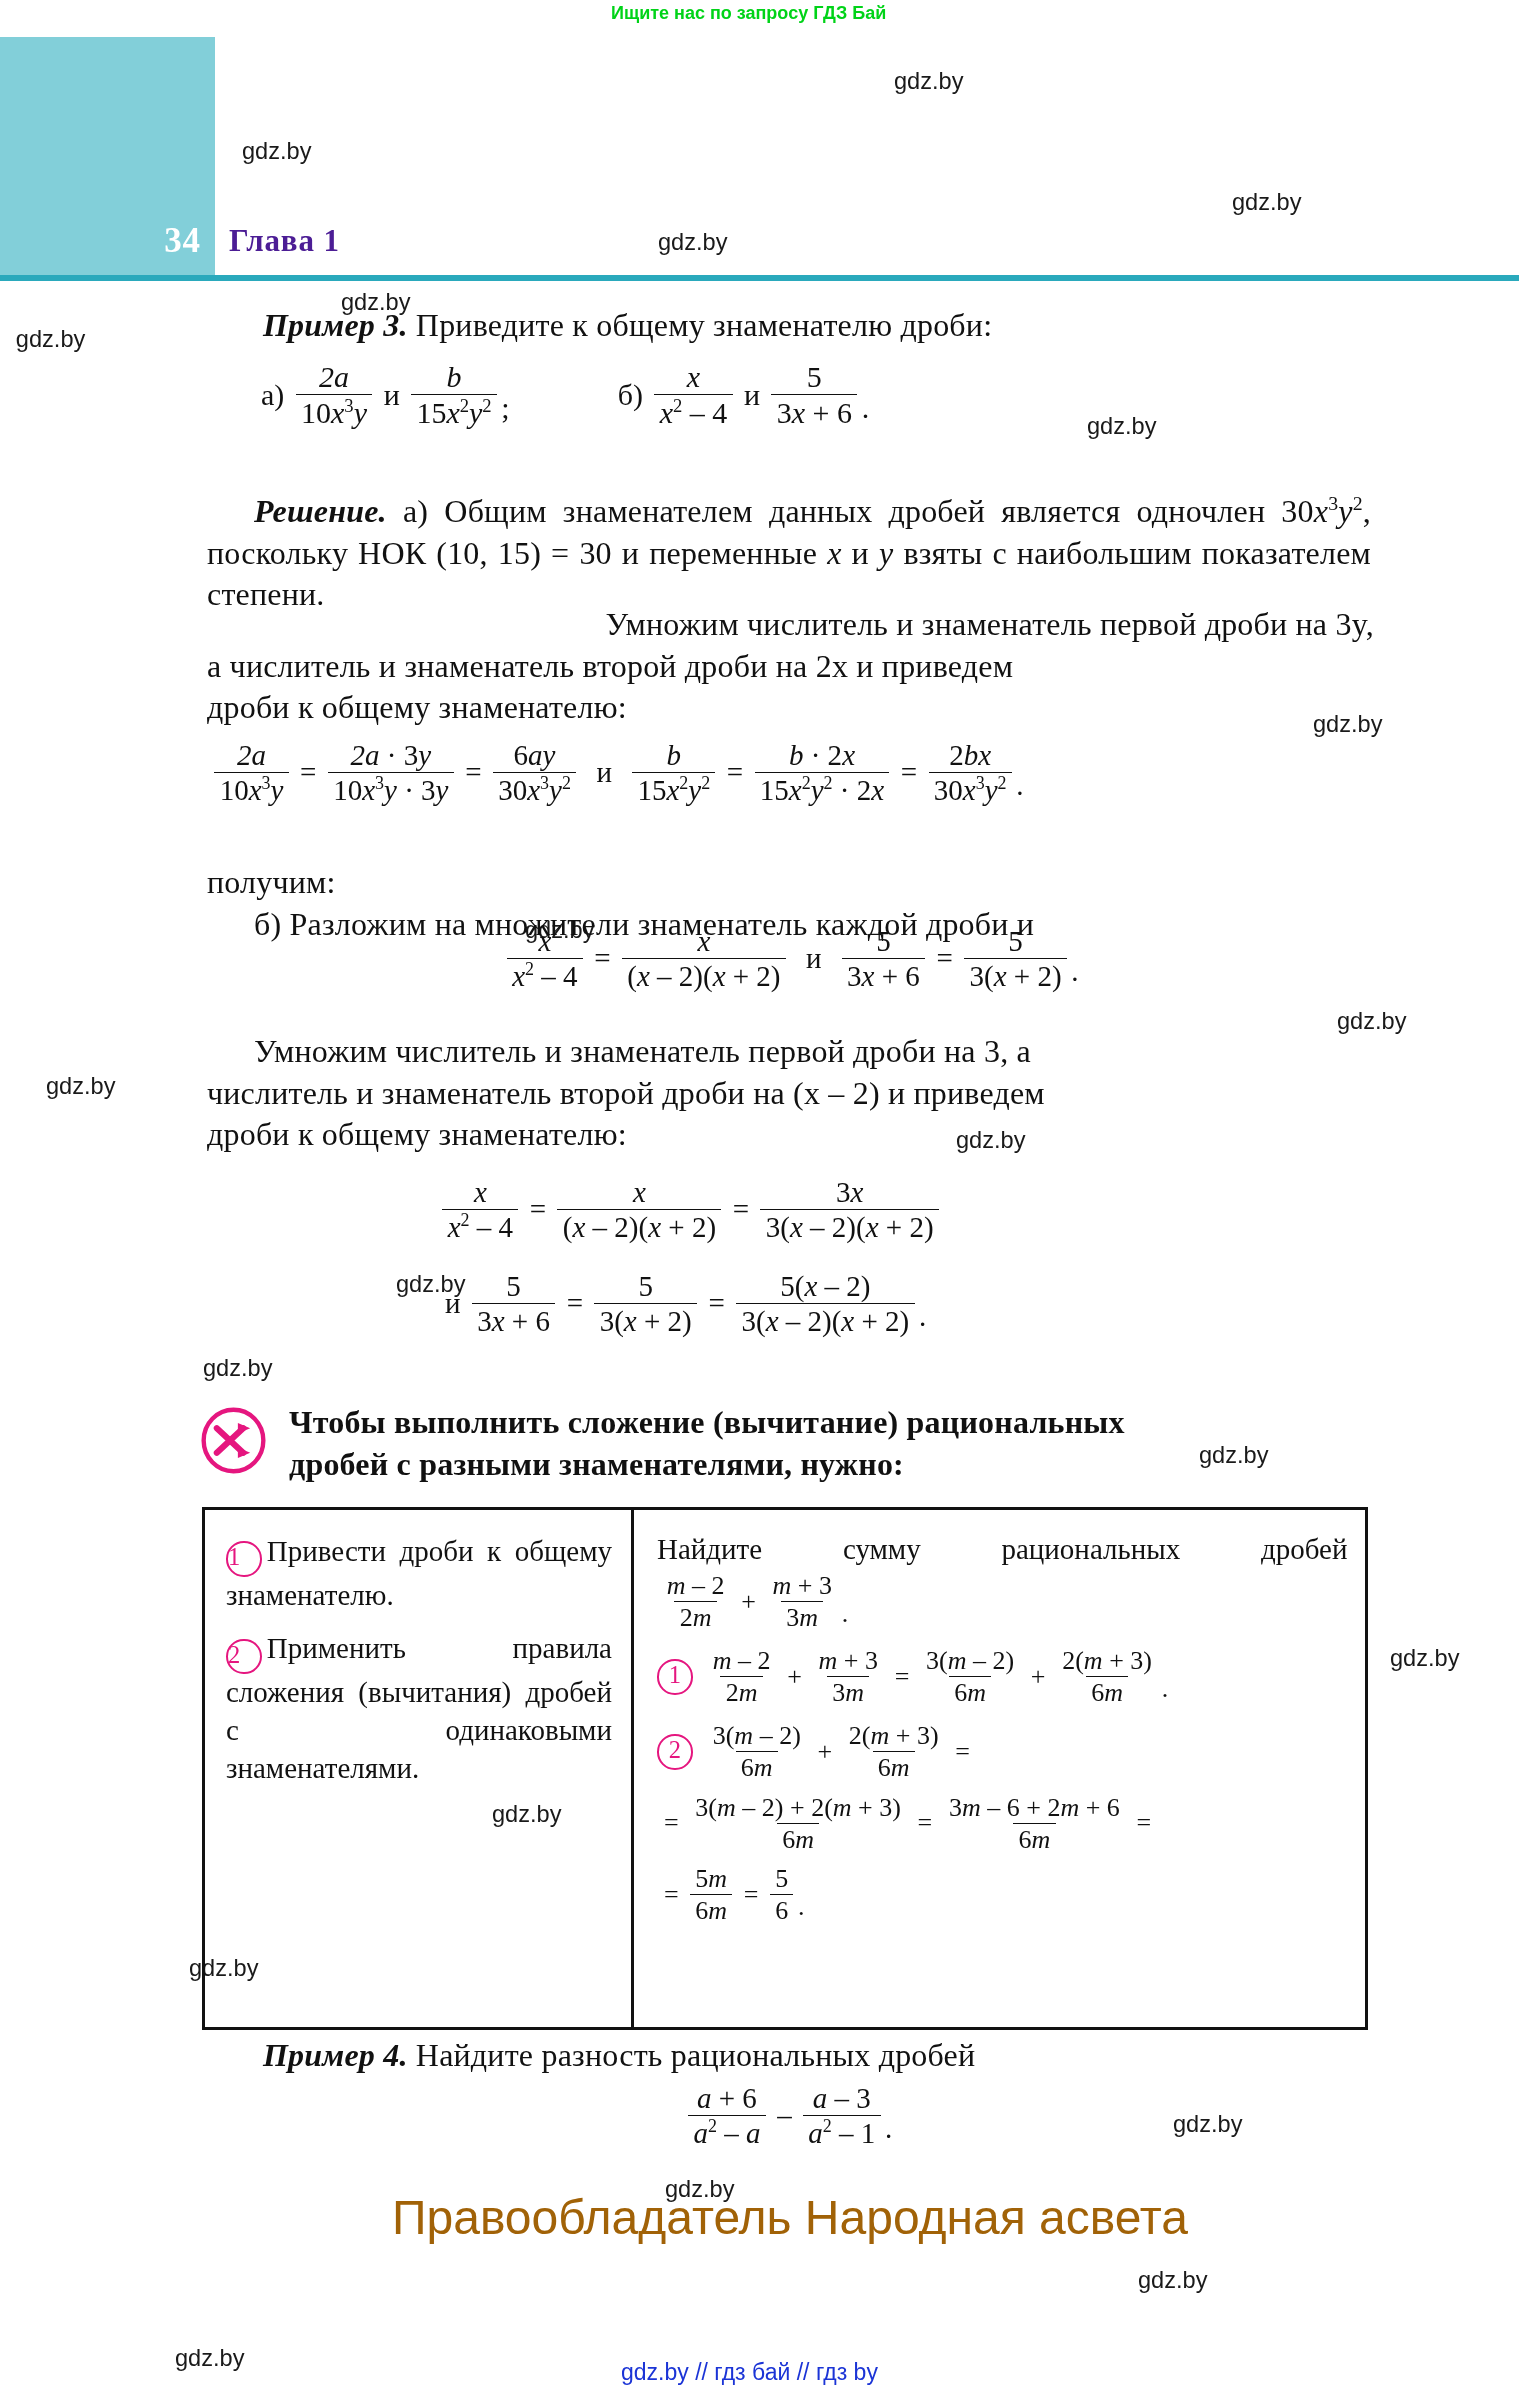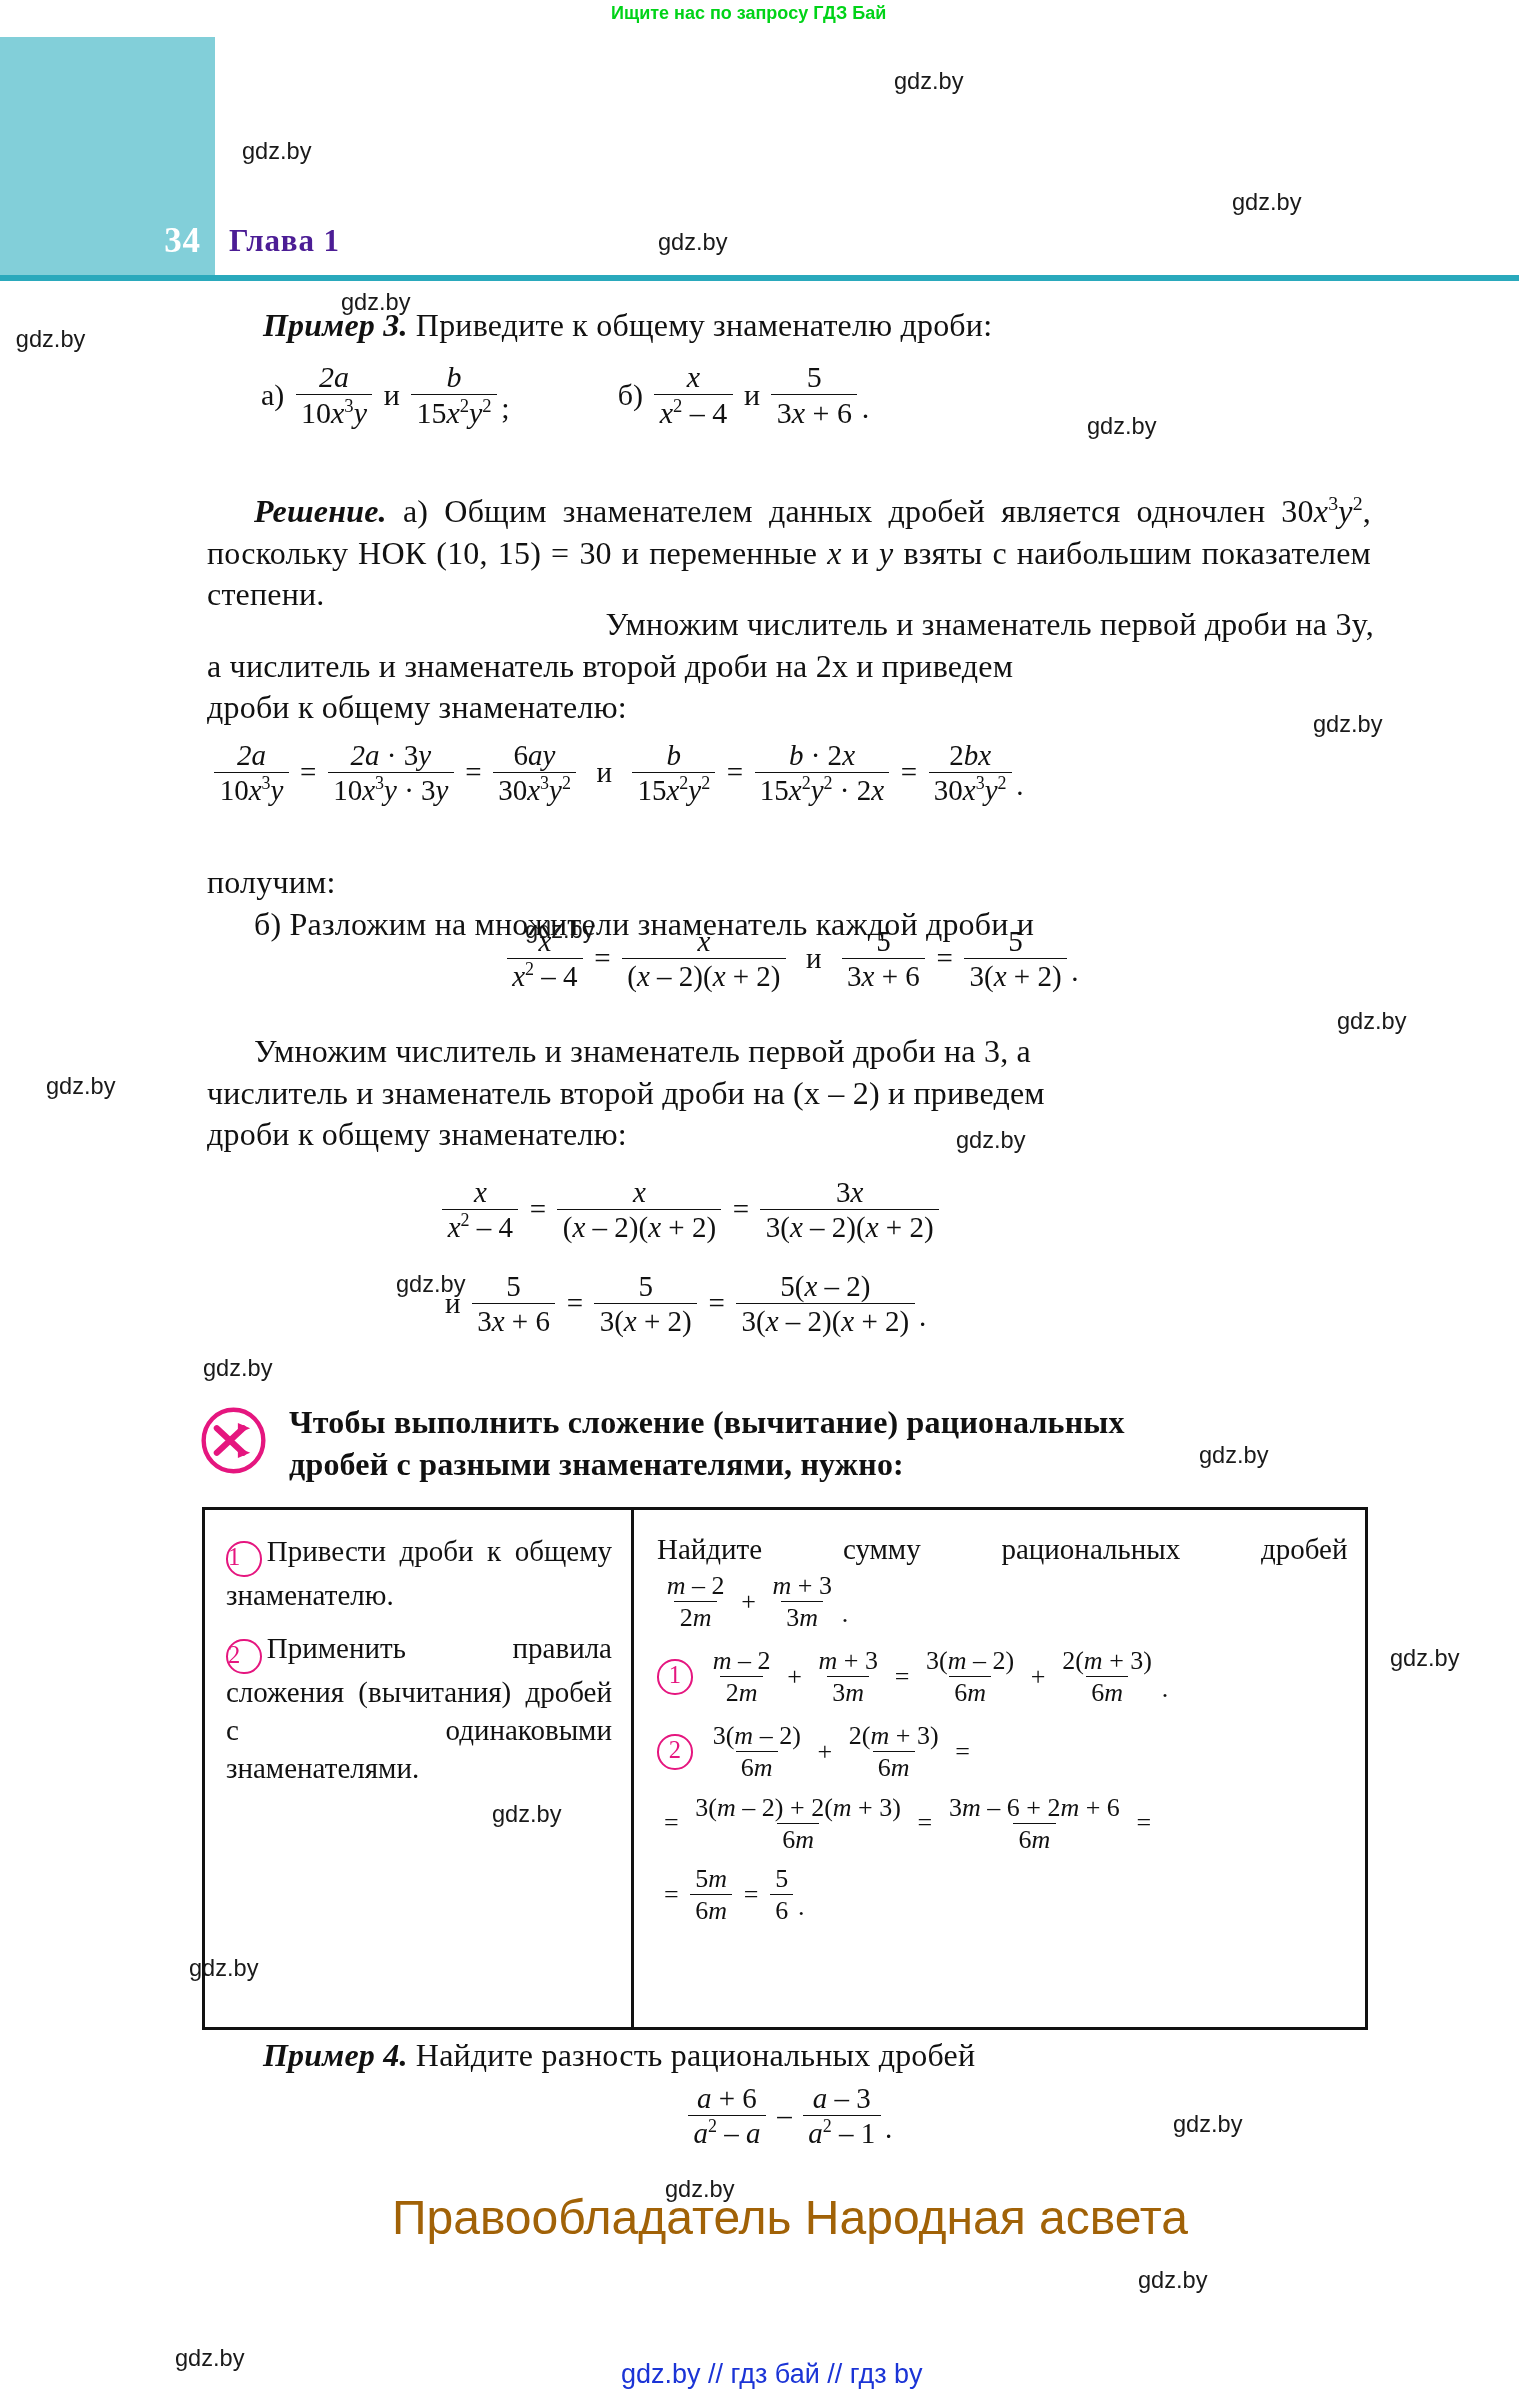--- a/index.html
+++ b/index.html
@@ -14,21 +14,21 @@
   #teal-block{left:0;top:37px;width:215px;height:238px;background:#82cfd9;}
   #teal-rule{left:0;top:275px;width:1519px;height:6.1px;background:#2aa9bc;}
   #page-number{left:131px;top:221px;width:70px;text-align:right;color:#fff;
      font-family:"Liberation Serif",serif;font-weight:bold;font-size:35px;letter-spacing:0.9px;}
   #chapter-title{left:229px;top:223px;font-weight:bold;font-size:31px;color:#4c1d95;letter-spacing:0.9px;}
 
   
   .wm{font-family:"Liberation Sans",sans-serif;color:#1a1a1a;font-size:23.6px;white-space:nowrap;}
   .wm-green{font-family:"Liberation Sans",sans-serif;color:#00d318;font-size:18px;font-weight:bold;white-space:nowrap;}
   .wm-pink{font-family:Liberation Sans, sans-serif;color:#a16207;font-size:48px;white-space:nowrap;}
-  .wm-blue{font-family:"Liberation Sans",sans-serif;color:#1b34d6;font-size:27px;white-space:nowrap;}
+  .wm-blue{font-family:"Liberation Sans",sans-serif;color:#1b34d6;font-size:23px;white-space:nowrap;}
 
   
   .ptext{font-size:32px;color:#111;line-height:1.30;letter-spacing:0.2px;}
   .justify{text-align:justify;text-align-last:left;margin-top:20px;}
   .it{font-style:italic;}
   .bold{font-weight:bold;}
   i.v{font-style:italic;}
 
   
   .math{font-size:30px;color:#111;display:inline-block;vertical-align:middle;}

